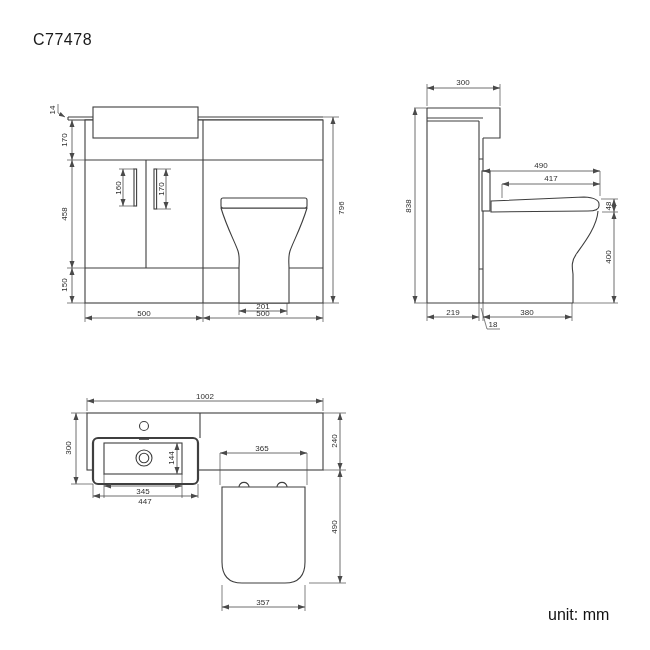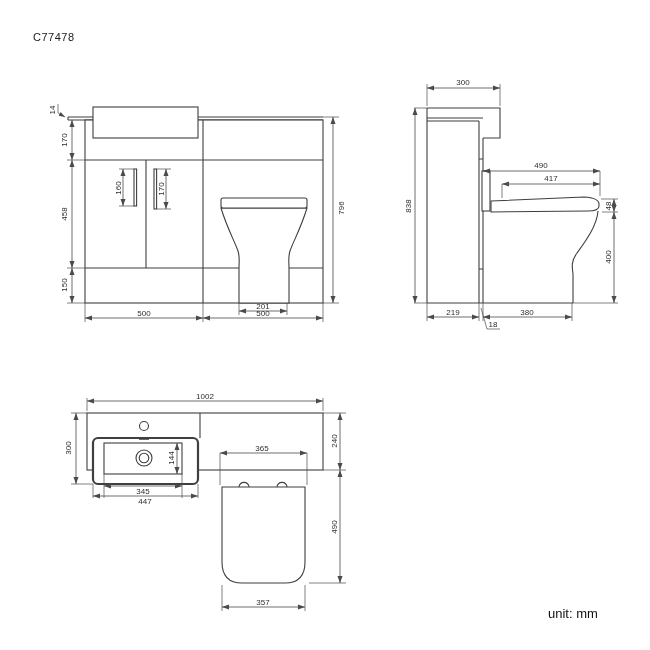--- a/index.html
+++ b/index.html
@@ -1,18 +1,18 @@
 <!DOCTYPE html>
 <html><head>
 <meta charset="utf-8">
 <style>
   html,body{margin:0;padding:0;background:#ffffff;width:650px;height:650px;overflow:hidden;}
   .sheet{position:relative;width:650px;height:650px;background:#fff;font-family:"Liberation Sans",sans-serif;}
-  .title{position:absolute;left:33px;top:31px;font-size:11px;color:#1a1a1a;letter-spacing:.5px;}
-  .unit{position:absolute;left:548px;top:606px;font-size:13px;color:#111;}
+  .title{position:absolute;left:33px;top:31px;font-size:16px;color:#1a1a1a;letter-spacing:.5px;}
+  .unit{position:absolute;left:548px;top:606px;font-size:16px;color:#111;}
   svg{position:absolute;left:0;top:0;}
   .ol{stroke:#3f3f3f;stroke-width:1.1;fill:none;}
   .olf{stroke:#3f3f3f;stroke-width:1.1;fill:#ffffff;}
   .olf2{stroke:#3f3f3f;stroke-width:2.2;fill:#ffffff;}
   .ext{stroke:#4a4a4a;stroke-width:.7;fill:none;}
   .dim{stroke:#4a4a4a;stroke-width:.8;fill:none;}
   .dtx{font-family:"Liberation Sans",sans-serif;font-size:8px;fill:#2e2e2e;text-anchor:middle;}
 </style>
 </head>
 <body>

